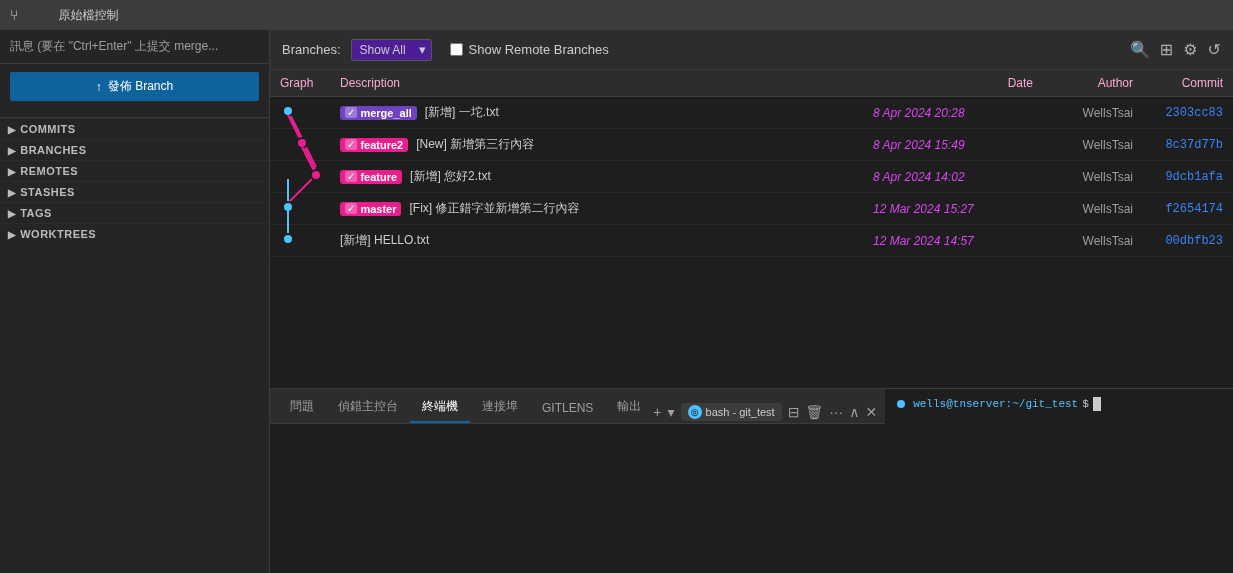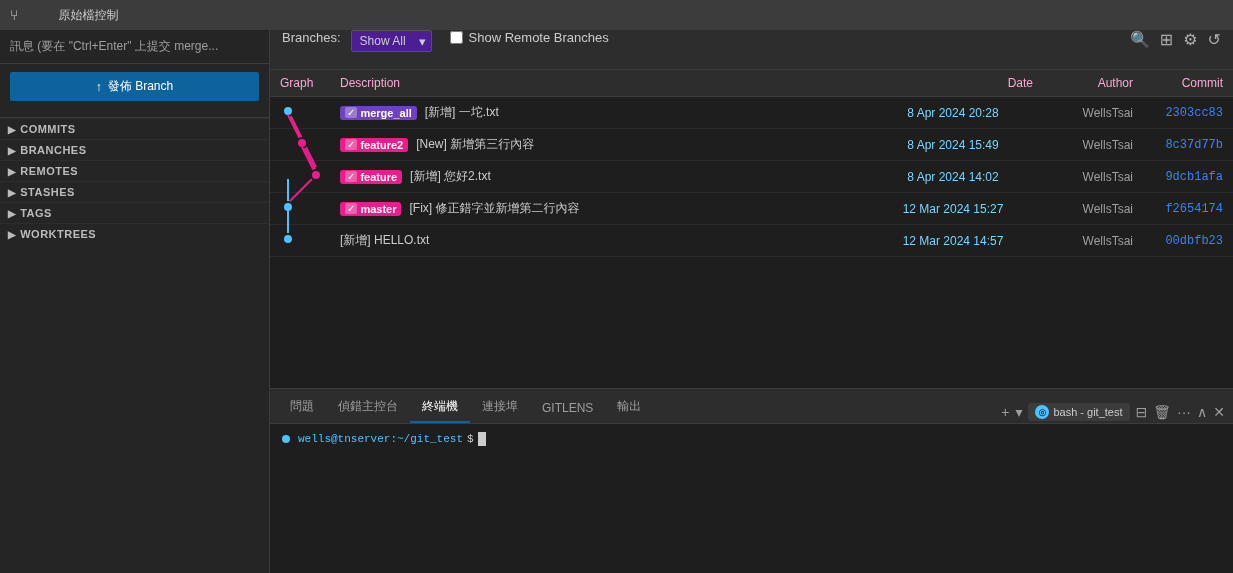--- a/index.html
+++ b/index.html
@@ -94,21 +94,21 @@
       flex-direction: column;
       overflow: hidden;
       background: #1e1e1e;
     }
 
     
     .branches-toolbar {
       height: 40px;
       background: #2d2d2d;
       display: flex;
-      align-items: flex-start;
+      align-items: center;
       padding: 0 12px;
       gap: 10px;
       border-bottom: 1px solid #3c3c3c;
       flex-shrink: 0;
     }
     .branches-label {
       font-size: 13px;
       color: #cccccc;
     }
     .branches-select {
@@ -188,21 +188,21 @@
     .git-table tbody tr {
       border-bottom: 1px solid #2a2a2a;
       height: 28px;
     }
 
     .git-table tbody td {
       padding: 4px 10px;
       font-size: 12px;
       vertical-align: middle;
     }
-    .git-table tbody td:nth-child(3) { text-align: center; color: #7dd3fc; }
+    .git-table tbody td:nth-child(3) { text-align: left; color: #d946ef; font-style: italic; }
     .git-table tbody td:nth-child(4) { text-align: right; color: #9e9e9e; }
     .git-table tbody td:nth-child(5) { text-align: right; color: #3b82f6; font-family: Liberation Mono, monospace; }
 
     
     .branch-tag {
       display: inline-flex;
       align-items: center;
       padding: 1px 5px;
       border-radius: 3px;
       font-size: 11px;
@@ -230,21 +230,21 @@
       align-items: center;
       gap: 4px;
     }
 
     
     .panel-area {
       height: 185px;
       background: #1e1e1e;
       border-top: 1px solid #3c3c3c;
       display: flex;
-      flex-direction: column;
+      flex-direction: row;
       flex-shrink: 0;
     }
 
     .panel-tabs {
       height: 35px;
       background: #2d2d2d;
       display: flex;
       align-items: flex-end;
       padding: 0 8px;
       border-bottom: 1px solid #3c3c3c;

